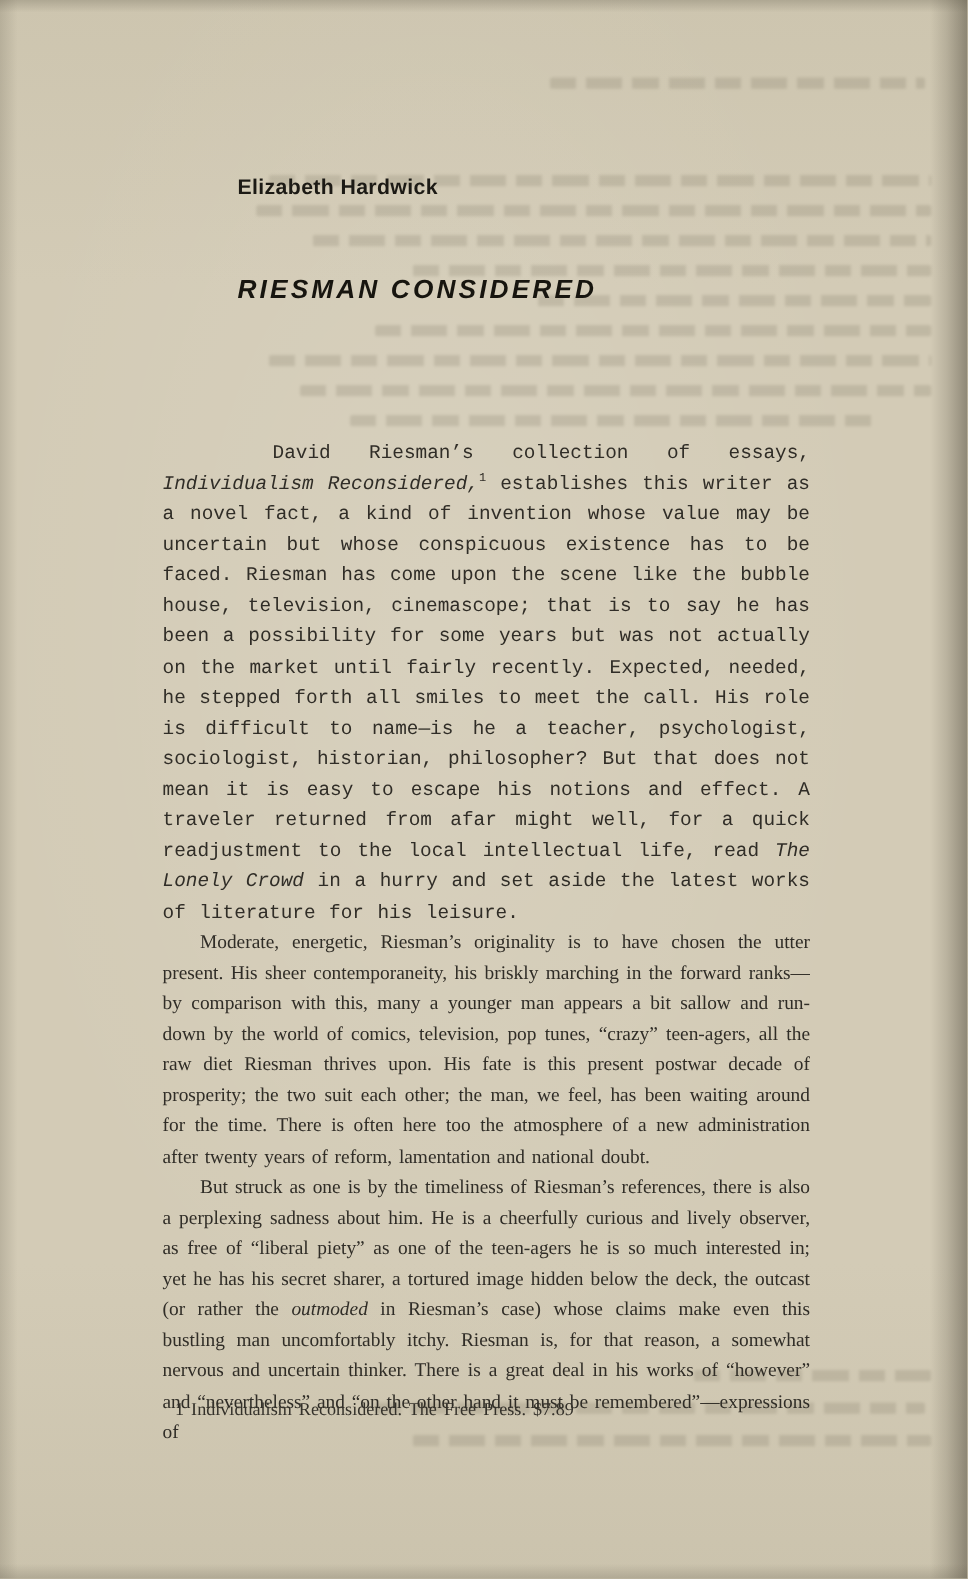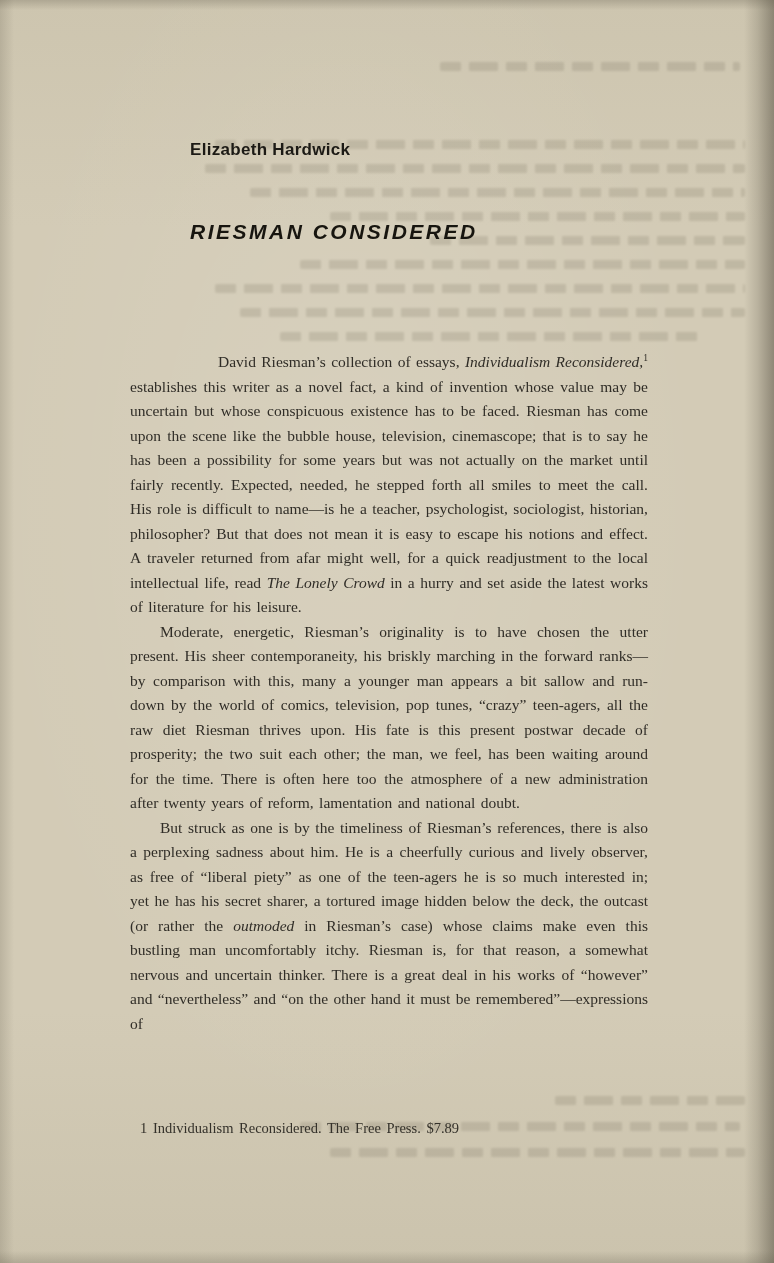--- a/index.html
+++ b/index.html
@@ -91,21 +91,21 @@
   }
   .body-text {
     margin-top: 106px;
     font-size: 15.5px;
     line-height: 24.5px;
     text-align: justify;
     word-spacing: 1.5px;
     color: #302d27;
   }
   .para { margin: 0; text-indent: 30px; }
-  .para.first { text-indent: 88px; }
+  .para.first { text-indent: 88px; font-family: Liberation Mono, monospace; }
   .body-text sup {
     font-size: 0.62em;
     line-height: 0;
     vertical-align: super;
   }
   .footnote {
     position: absolute;
     top: 980px;
     left: 10px;
     font-size: 14.5px;

